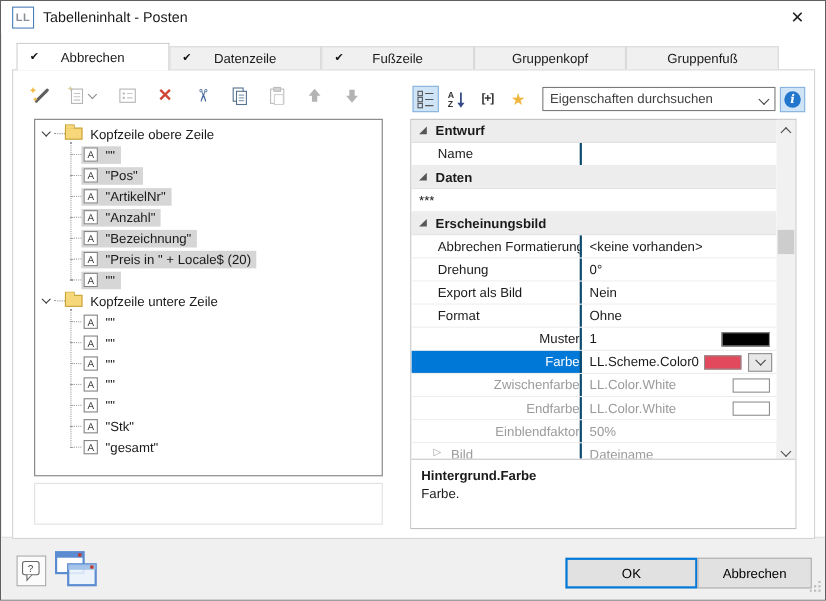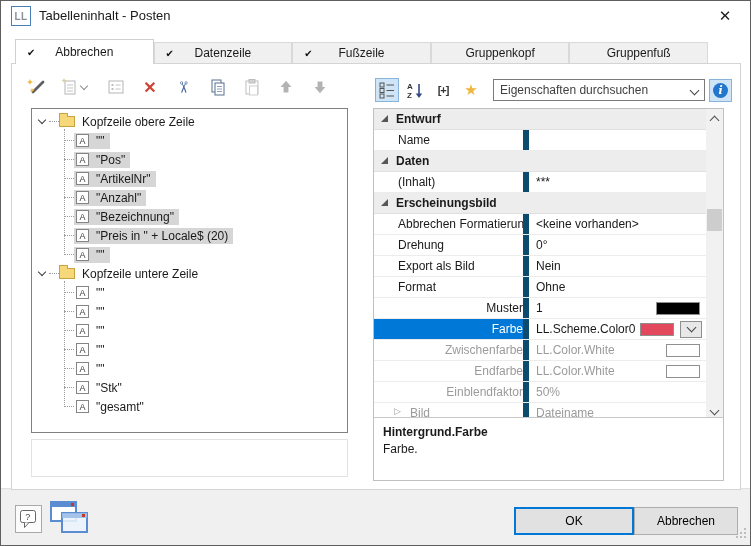--- a/index.html
+++ b/index.html
@@ -75,21 +75,21 @@
     font-family:"DejaVu Serif","Liberation Serif",serif; font-style:italic; font-weight:bold; font-size:11px;
     display:flex; align-items:center; justify-content:center; }
 
   
   .gridbox { position:absolute; left:372px; top:107px; width:351px; height:373px; background:#fff;
     border:1px solid #c0c0c0; z-index:2; }
   .gridrows { position:absolute; left:0; top:0; right:17px; height:308px; overflow:hidden; }
   .prow { display:flex; height:21px; align-items:stretch; border-bottom:1px solid #ececec; background:#fff; }
   .prow.cat { background:#ededed; border-bottom:1px solid #e0e0e0; }
   .pcell-label { width:155px; flex:none; position:relative; display:flex; align-items:center;
-    padding-left:24px; border-right:6px solid #0c4a6e; overflow:hidden; white-space:nowrap; }
+    padding-left:24px; border-right:2px solid #0c4a6e; overflow:hidden; white-space:nowrap; }
   .prow.cat .pcell-label { width:100%; border-right:none; font-weight:bold; padding-left:22px; }
   .pcell-label.ind { padding-left:39px;justify-content:flex-end; }
   .pcell-label.indc { padding-left:36px; }
   .pcell-value { flex:1; display:flex; align-items:center; padding-left:7px; overflow:hidden; white-space:nowrap; }
   .pval { flex:1; overflow:hidden; }
   .pval.b { font-weight:bold; }
   .tri { position:absolute; left:7px; top:6px; }
   .tri.exp { width:0; height:0; border-bottom:7px solid #565656; border-left:7px solid transparent; }
   .tri.col { left:20px; top:3px; font-size:9px; color:#9a9a9a; }
   .prow.group .tri.exp { left:6px; }
@@ -400,24 +400,20 @@
 
     </div>
   </div>
         <div class="prow cat">
     <div class="pcell-label">
       <span class="tri exp"></span>
       <span>Daten</span>
     </div>
   </div>
         <div class="prow">
-    <div class="pcell-label">
-      <span class="tri"></span>
-      <span>(Inhalt)</span>
-    </div>
     <div class="pcell-value">
       <span class="pval">***</span>
 
     </div>
   </div>
         <div class="prow cat">
     <div class="pcell-label">
       <span class="tri exp"></span>
       <span>Erscheinungsbild</span>
     </div>

